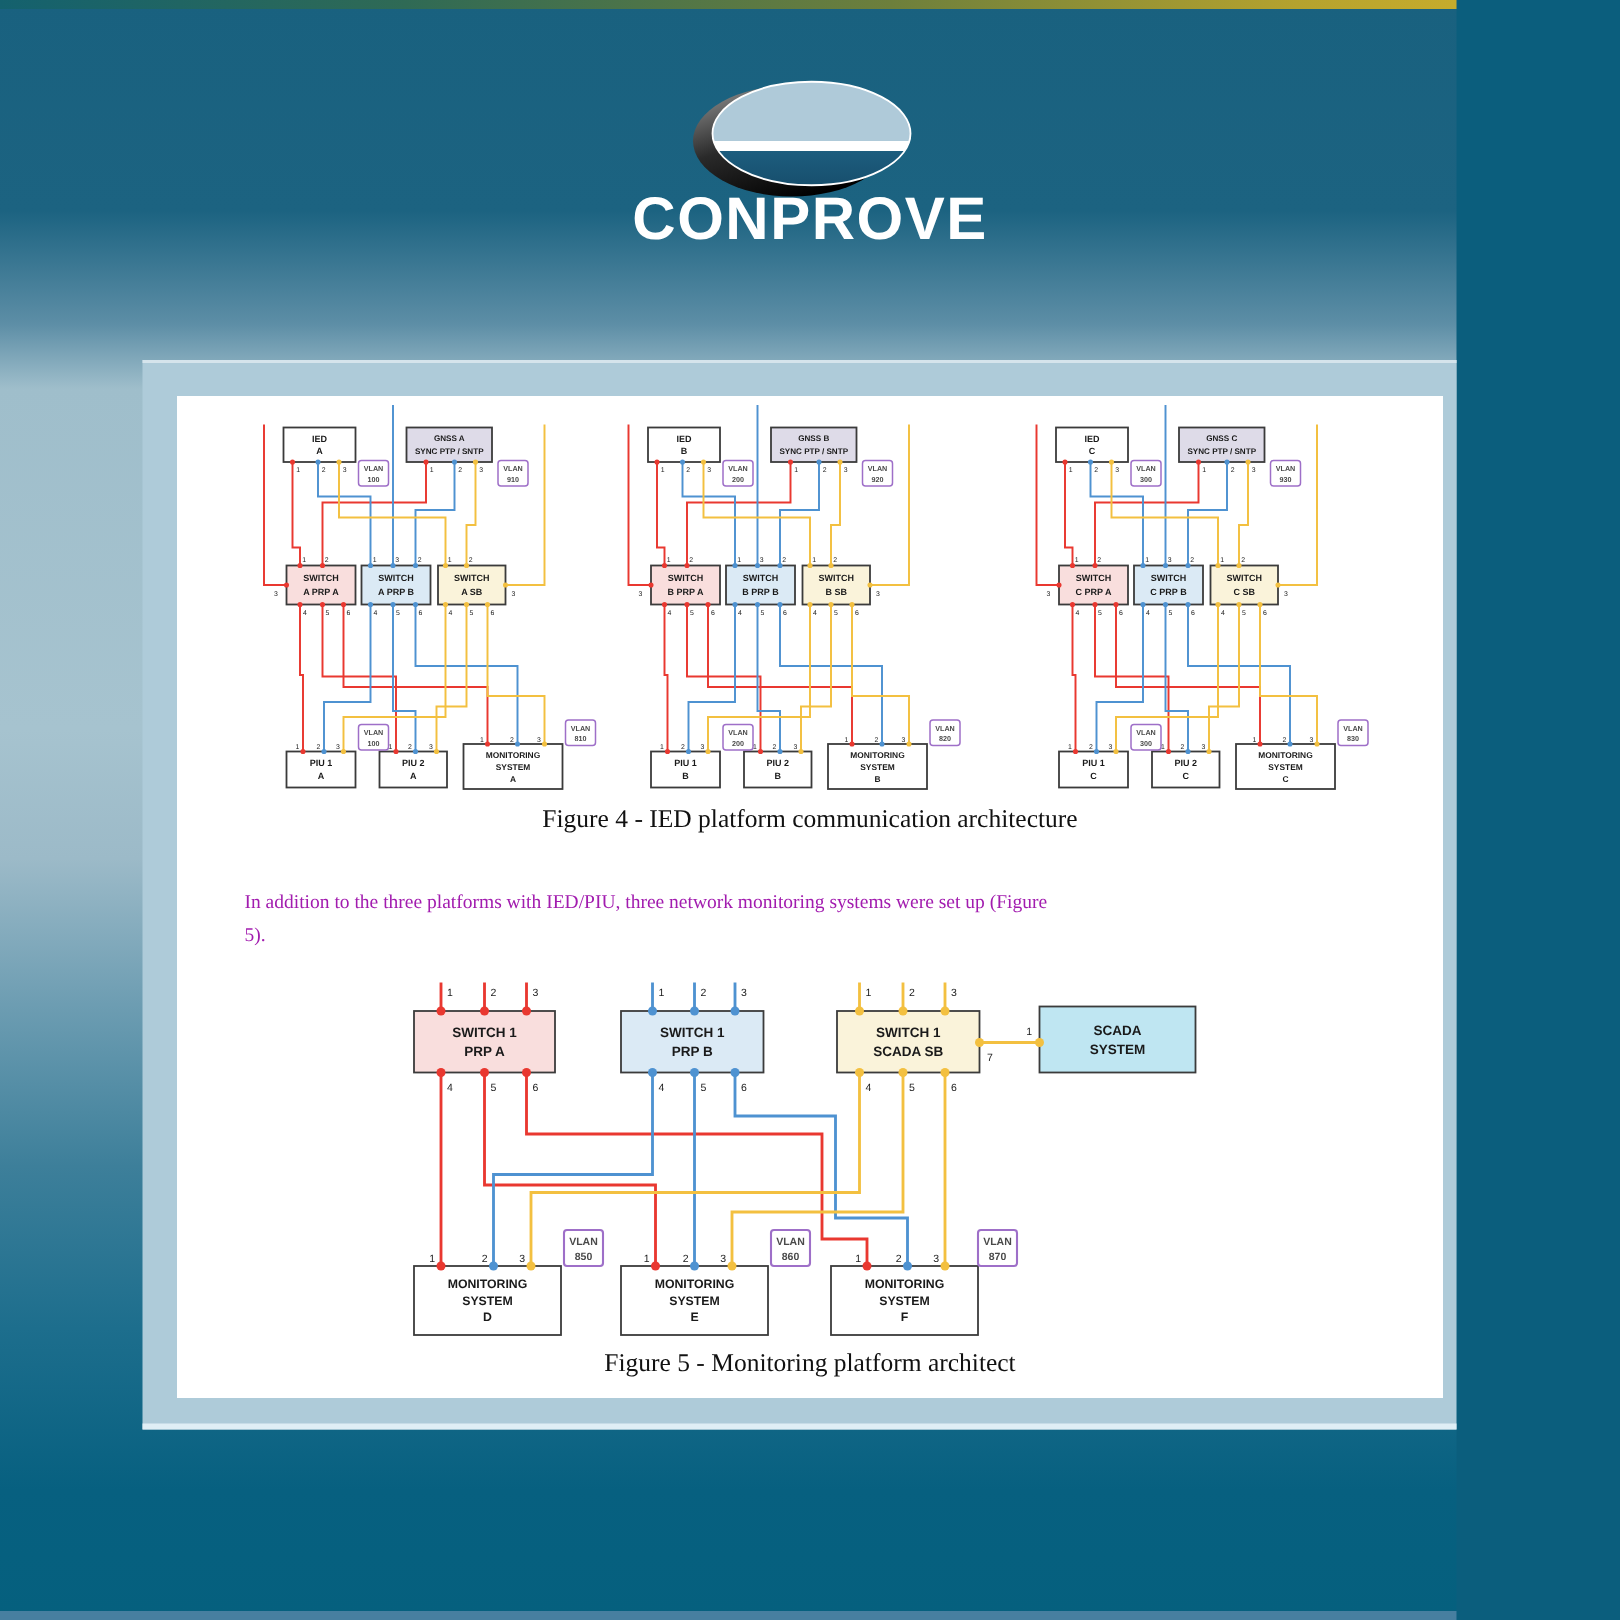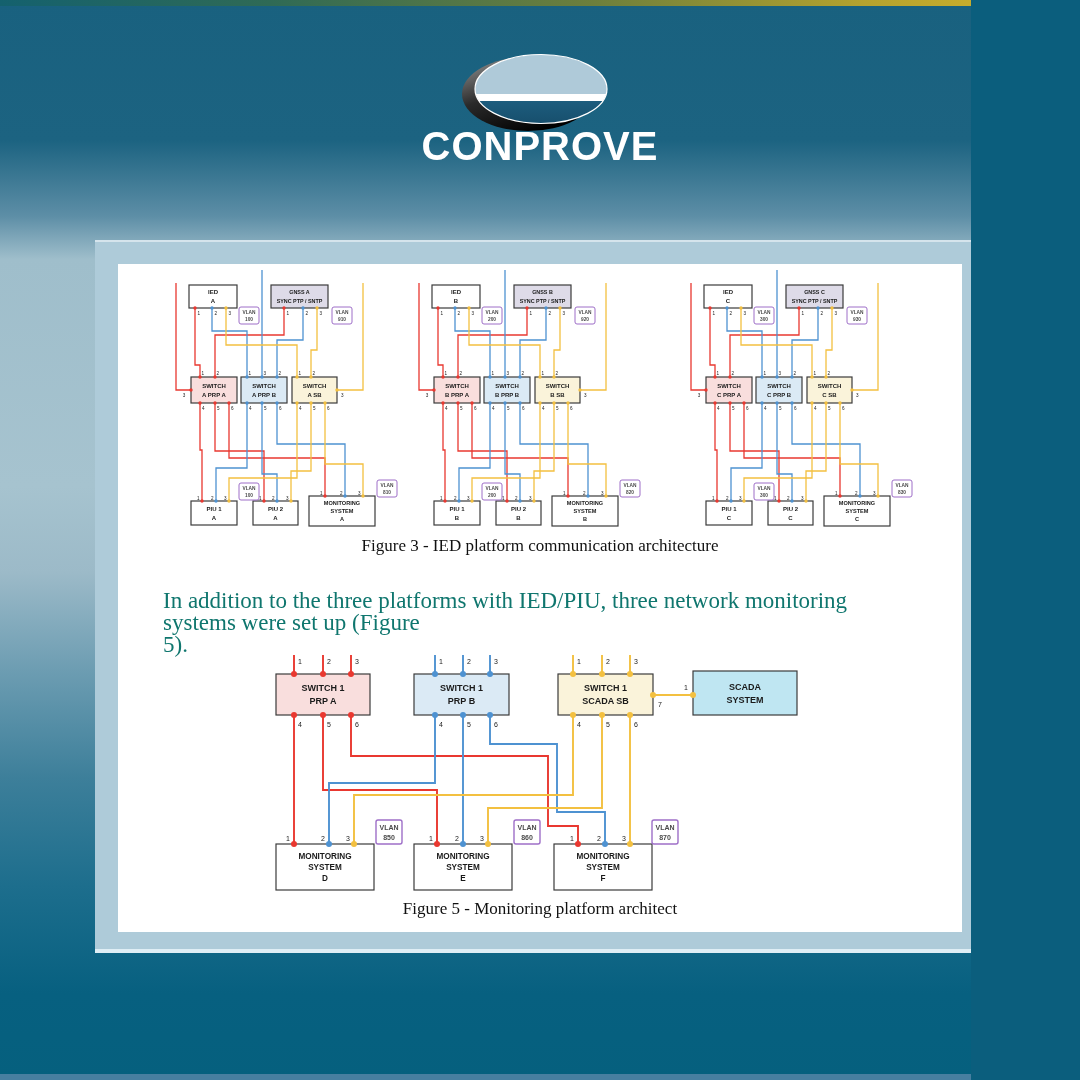--- a/index.html
+++ b/index.html
@@ -15,21 +15,21 @@
   .brand{position:absolute;left:0;top:124px;width:1080px;text-align:center;
     color:#ffffff;font-size:40px;font-weight:700;letter-spacing:1px;}
   .card{position:absolute;left:95px;top:240px;width:890px;height:713px;background:#aecbd9;
     border-top:2px solid #d5e4ec;border-bottom:4px solid #dfeef5;box-sizing:border-box;}
   .page{position:absolute;left:118px;top:264px;width:844px;height:668px;background:#ffffff;}
   .caption{position:absolute;left:0;right:0;text-align:center;
     font-family:"Liberation Serif",serif;font-size:17px;color:#111;}
   .cap4{top:272px;}
   .cap5{top:635px;}
   .para{position:absolute;left:45px;top:326px;width:762px;
-    font-family:"Liberation Serif",serif;font-size:23px;line-height:22px;color:#0f766e;}
+    font-family:"Liberation Serif",serif;font-size:13px;line-height:22px;color:#a21caf;}
   svg text{font-family:"Liberation Sans",sans-serif;}
 </style>
 </head>
 <body>
 
 <div class="canvas">
   <div class="top-strip"></div>
 
   <div class="logo-wrap">
     <svg class="logo-svg" width="170" height="85" viewBox="0 0 170 85">
@@ -533,21 +533,21 @@
           <text x="207" y="577" font-size="7" text-anchor="end" fill="#1a1a1a" font-weight="normal">2</text>
           <text x="232" y="577" font-size="7" text-anchor="end" fill="#1a1a1a" font-weight="normal">3</text>
           <text x="315" y="577" font-size="7" text-anchor="end" fill="#1a1a1a" font-weight="normal">1</text>
           <text x="341" y="577" font-size="7" text-anchor="end" fill="#1a1a1a" font-weight="normal">2</text>
           <text x="366" y="577" font-size="7" text-anchor="end" fill="#1a1a1a" font-weight="normal">3</text>
           <text x="456" y="577" font-size="7" text-anchor="end" fill="#1a1a1a" font-weight="normal">1</text>
           <text x="483" y="577" font-size="7" text-anchor="end" fill="#1a1a1a" font-weight="normal">2</text>
           <text x="508" y="577" font-size="7" text-anchor="end" fill="#1a1a1a" font-weight="normal">3</text>
         </g>
       </svg>
-    <div class="caption cap4">Figure 3 - IED platform communication architecture</div>
+    <div class="caption cap4">Figure 4 - IED platform communication architecture</div>
     <div class="para">
       <span>In addition to the three platforms with IED/PIU, three network monitoring systems were set up (Figure</span><br>
       <span>5).</span>
     </div>
     <div class="caption cap5">Figure 5 - Monitoring platform architect</div>
   </div>
 
   <div class="bottom-strip"></div>
 </div>
 

